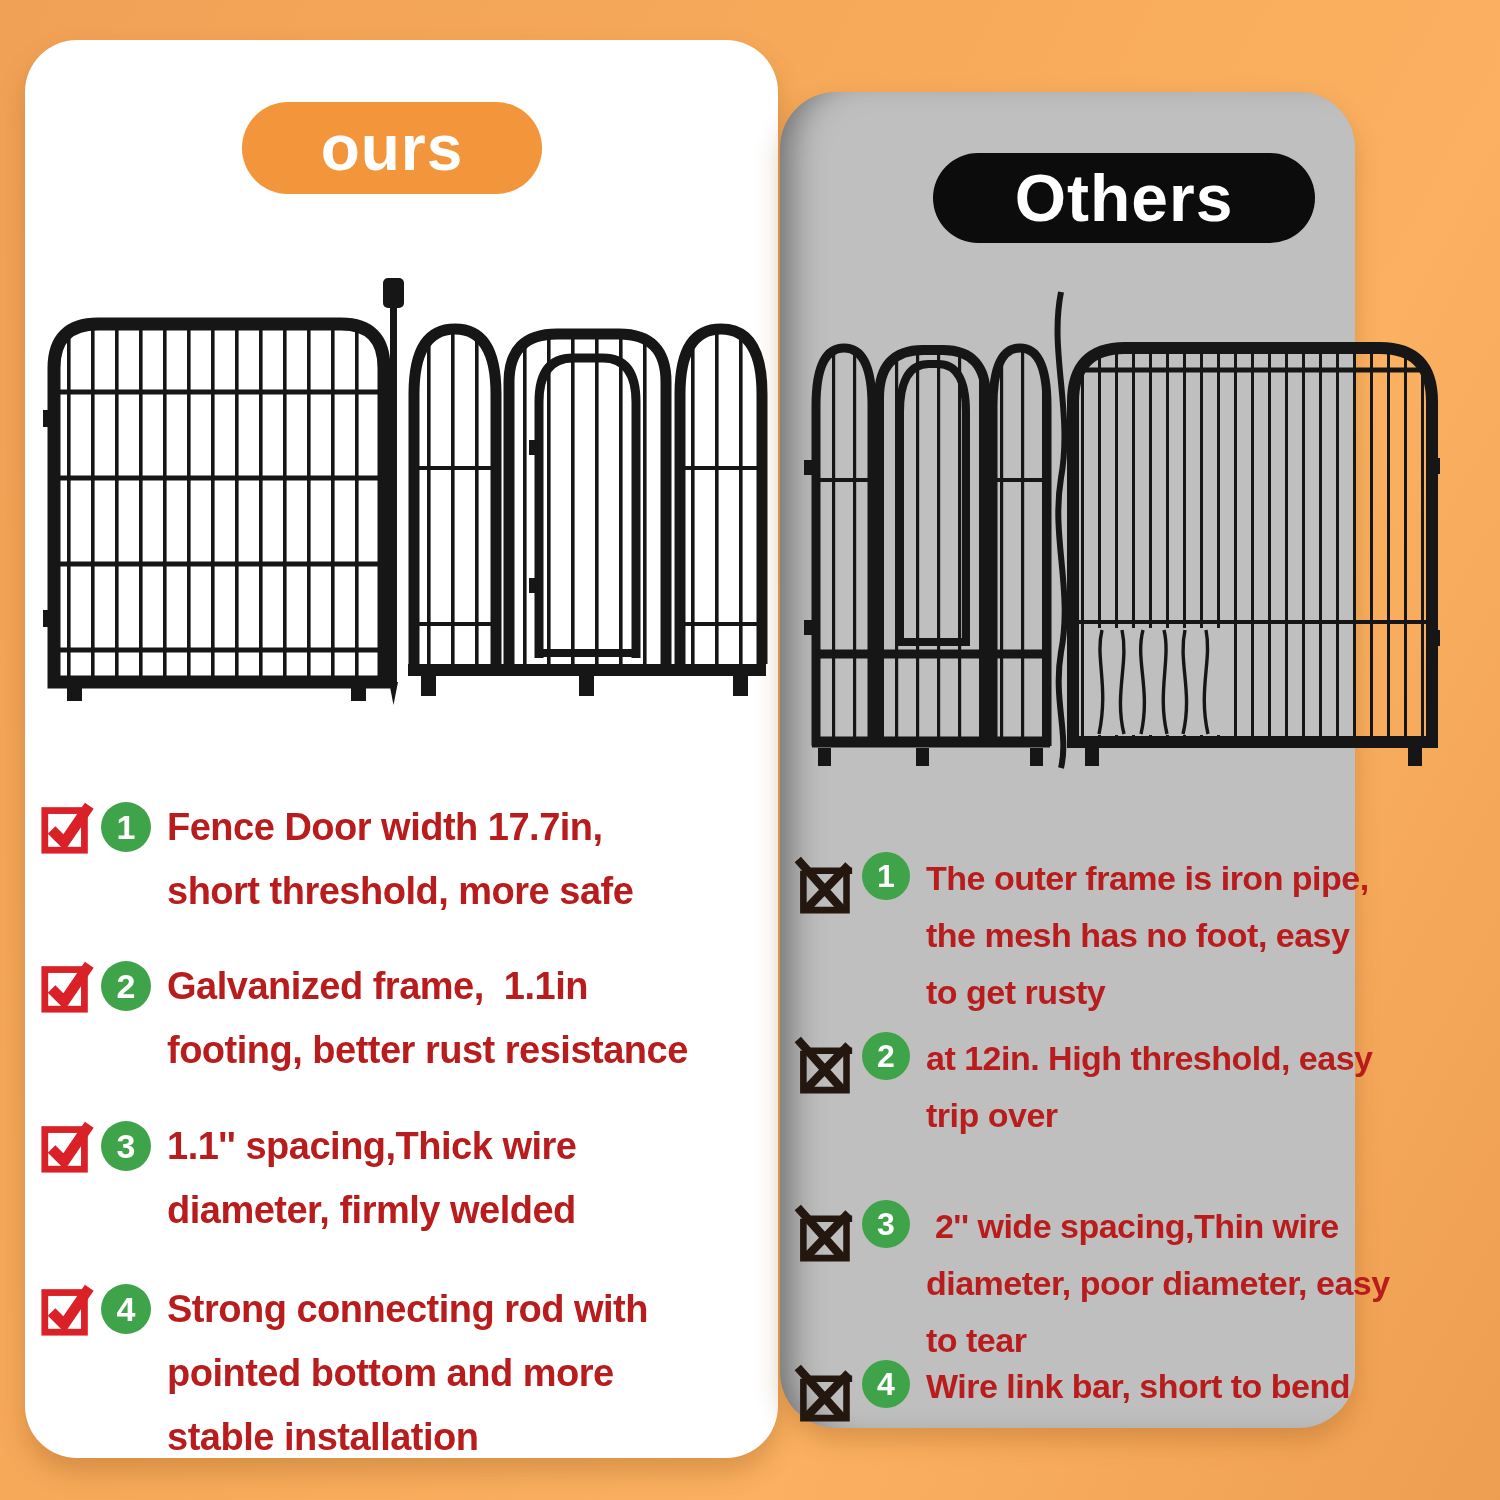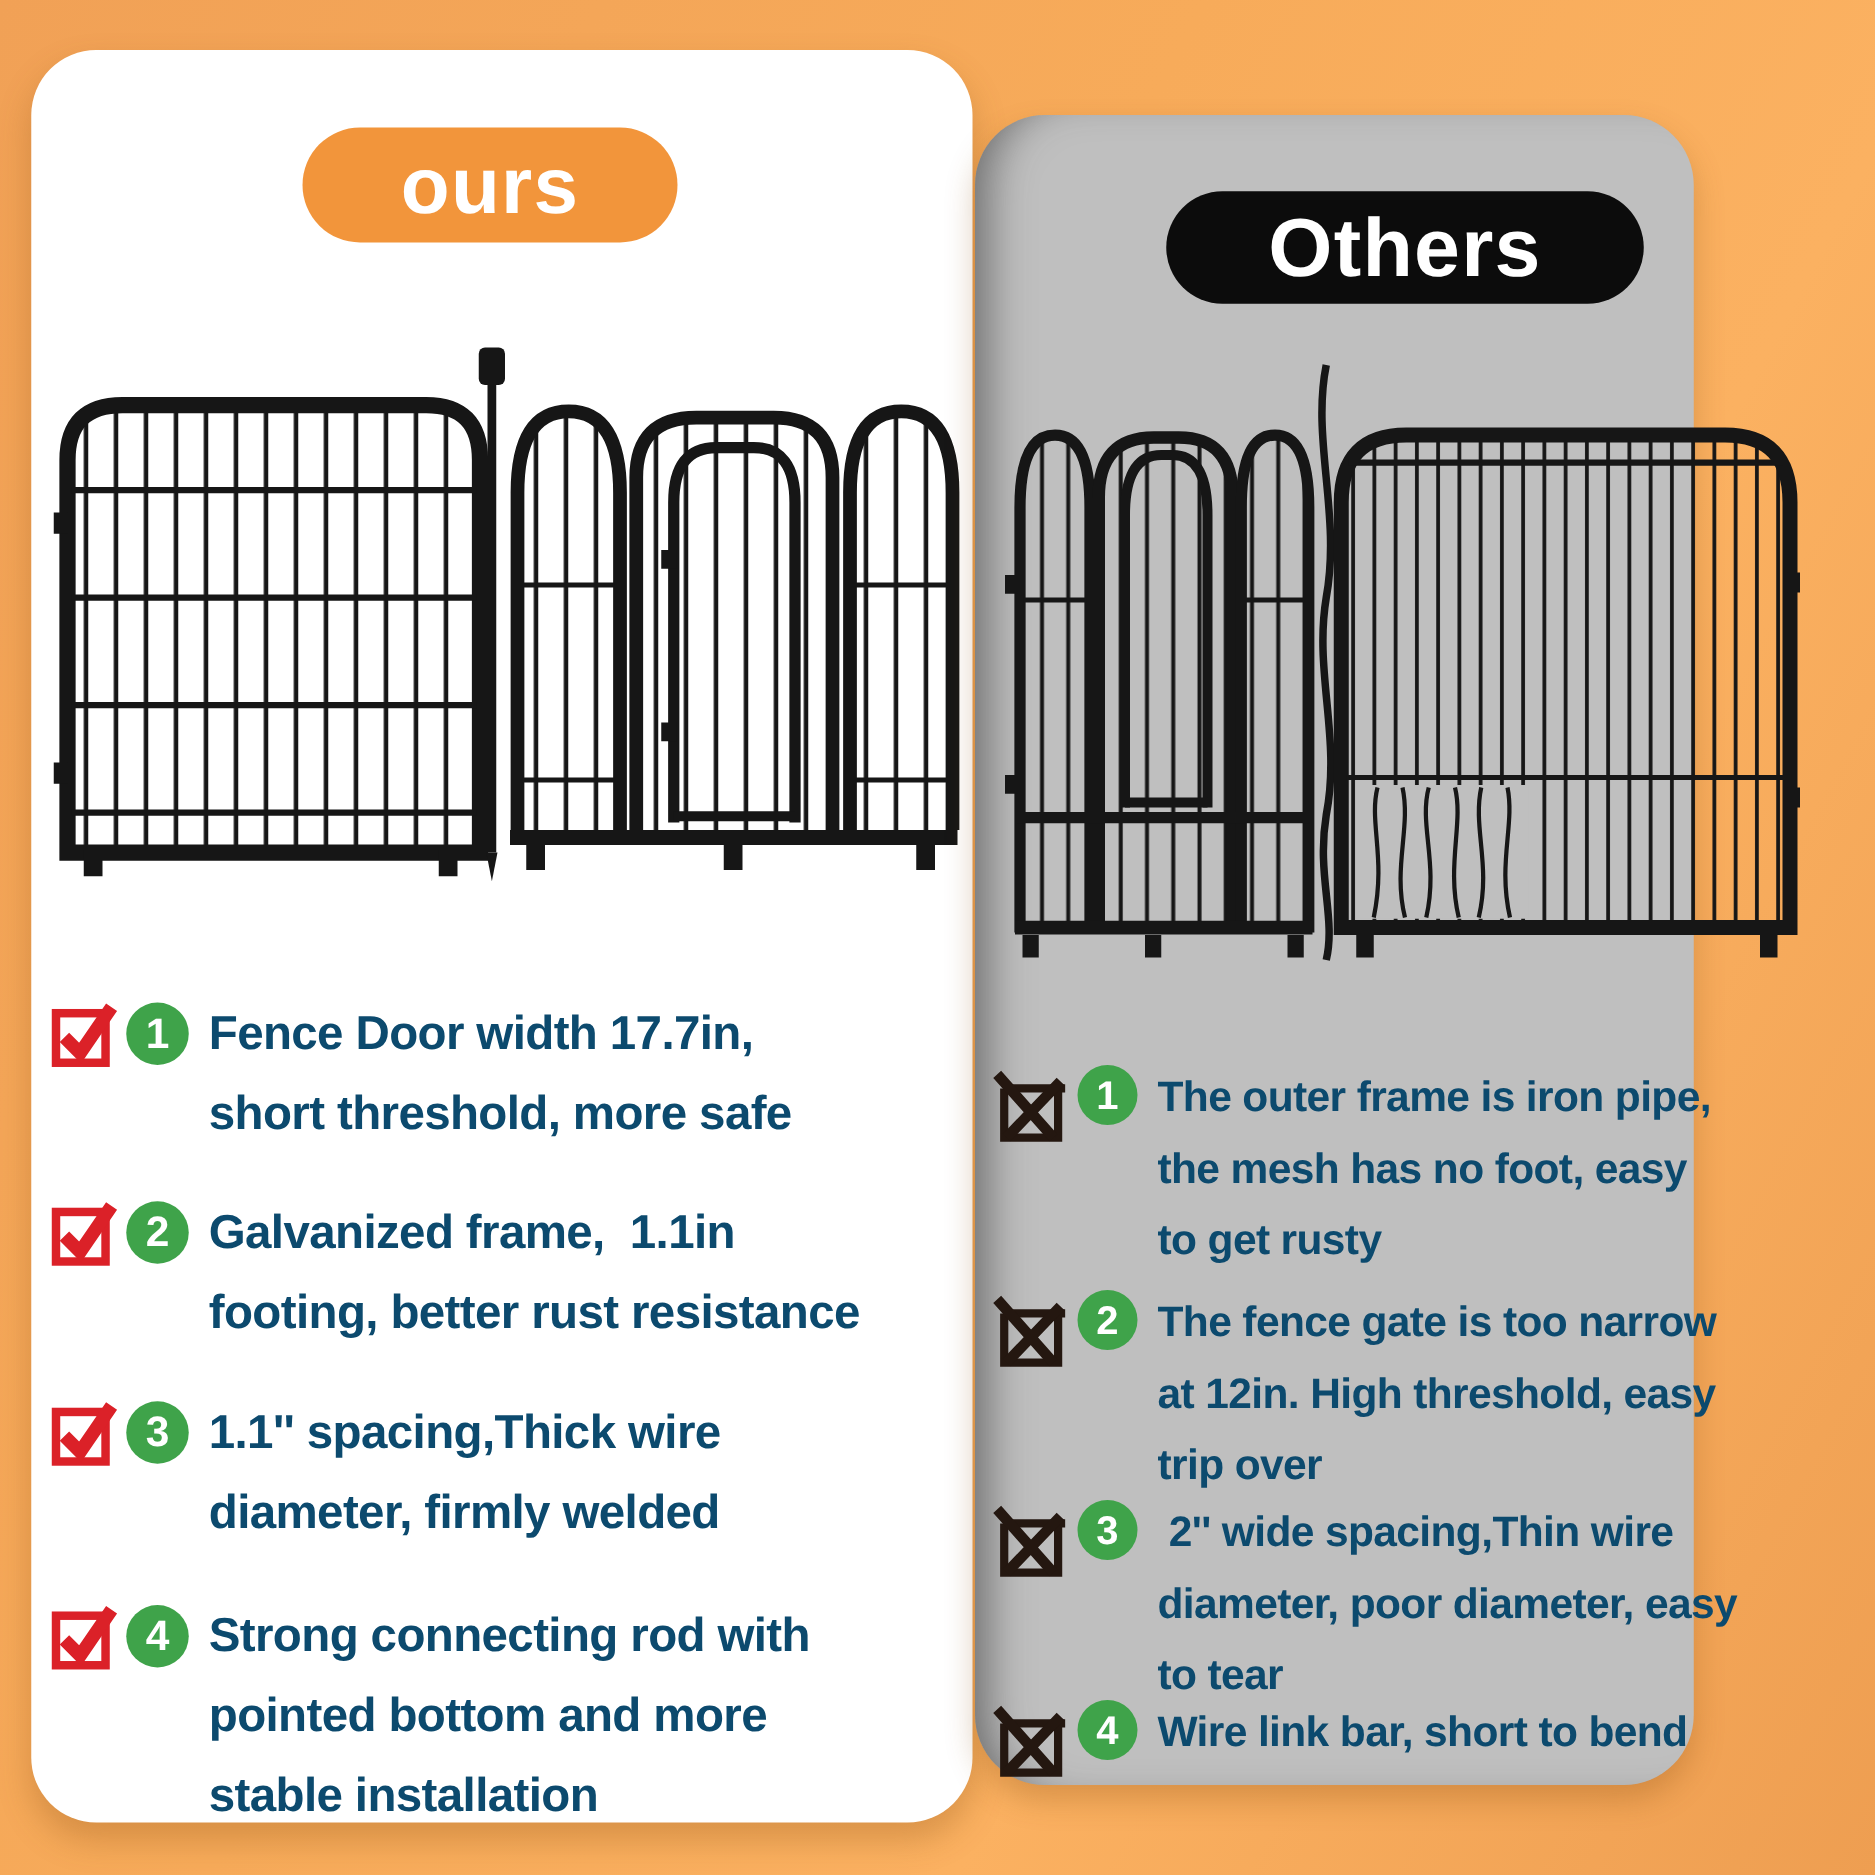--- a/index.html
+++ b/index.html
@@ -34,21 +34,21 @@
   .fence-ours{left:8px;top:232px;}
   .fence-others{left:22px;top:198px;}
   .item{position:absolute;left:14px;display:flex;align-items:flex-start;}
   .icon-box{flex:0 0 auto;display:block;}
   .badge{
     flex:0 0 auto;display:flex;align-items:center;justify-content:center;
     background:#3FA34A;color:#ffffff;border-radius:50%;font-weight:bold;
   }
   .panel-ours .badge{width:50px;height:50px;font-size:34px;margin:4px 0 0 4px;}
   .panel-others .badge{width:48px;height:48px;font-size:32px;margin:2px 0 0 8px;}
-  .lines{margin-left:16px;color:#0c4a6e;font-weight:bold;letter-spacing:-0.5px;}
+  .lines{margin-left:16px;color:#b91c1c;font-weight:bold;letter-spacing:-0.5px;}
   .panel-ours .lines{font-size:38px;line-height:64px;margin-top:-3px;}
   .panel-others .lines{font-size:34px;line-height:57px;margin-top:0px;}
   .ln{white-space:pre;}
 </style>
 </head>
 <body>
 
 <div class="panel panel-ours">
 
   <div class="pill pill-ours">
@@ -212,21 +212,20 @@
     </div>
   </div>
 
   <div class="item" style="top:938px">
     <svg class="icon-box" width="60" height="64" viewBox="0 0 64 68">
       <path d="M10 22 H62 M10 22 V64 H56 V24" fill="none" stroke="#241710" stroke-width="7"></path>
       <path d="M4 10 L52 64 M12 64 L58 16" fill="none" stroke="#241710" stroke-width="9"></path>
     </svg>
     <span class="badge">2</span>
     <div class="lines">
-      <div class="ln">The fence gate is too narrow</div>
       <div class="ln">at 12in. High threshold, easy</div>
       <div class="ln">trip over</div>
     </div>
   </div>
 
   <div class="item" style="top:1106px">
     <svg class="icon-box" width="60" height="64" viewBox="0 0 64 68">
       <path d="M10 22 H62 M10 22 V64 H56 V24" fill="none" stroke="#241710" stroke-width="7"></path>
       <path d="M4 10 L52 64 M12 64 L58 16" fill="none" stroke="#241710" stroke-width="9"></path>
     </svg>

